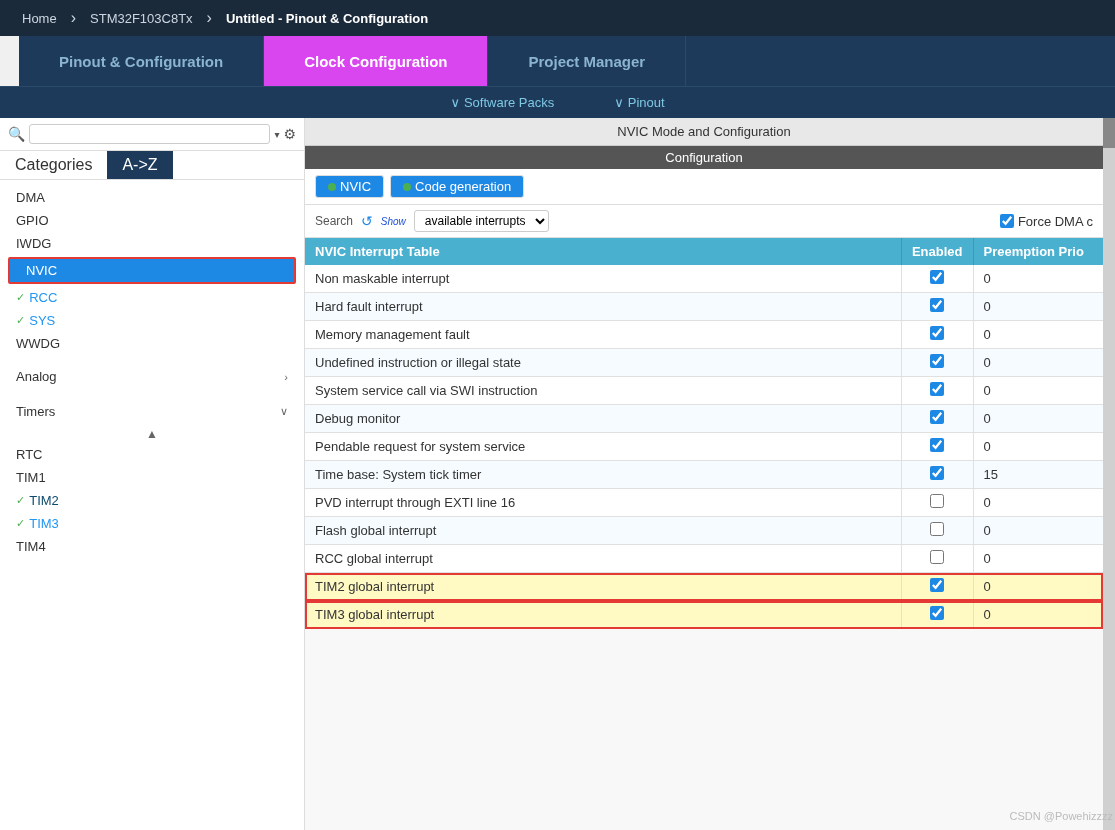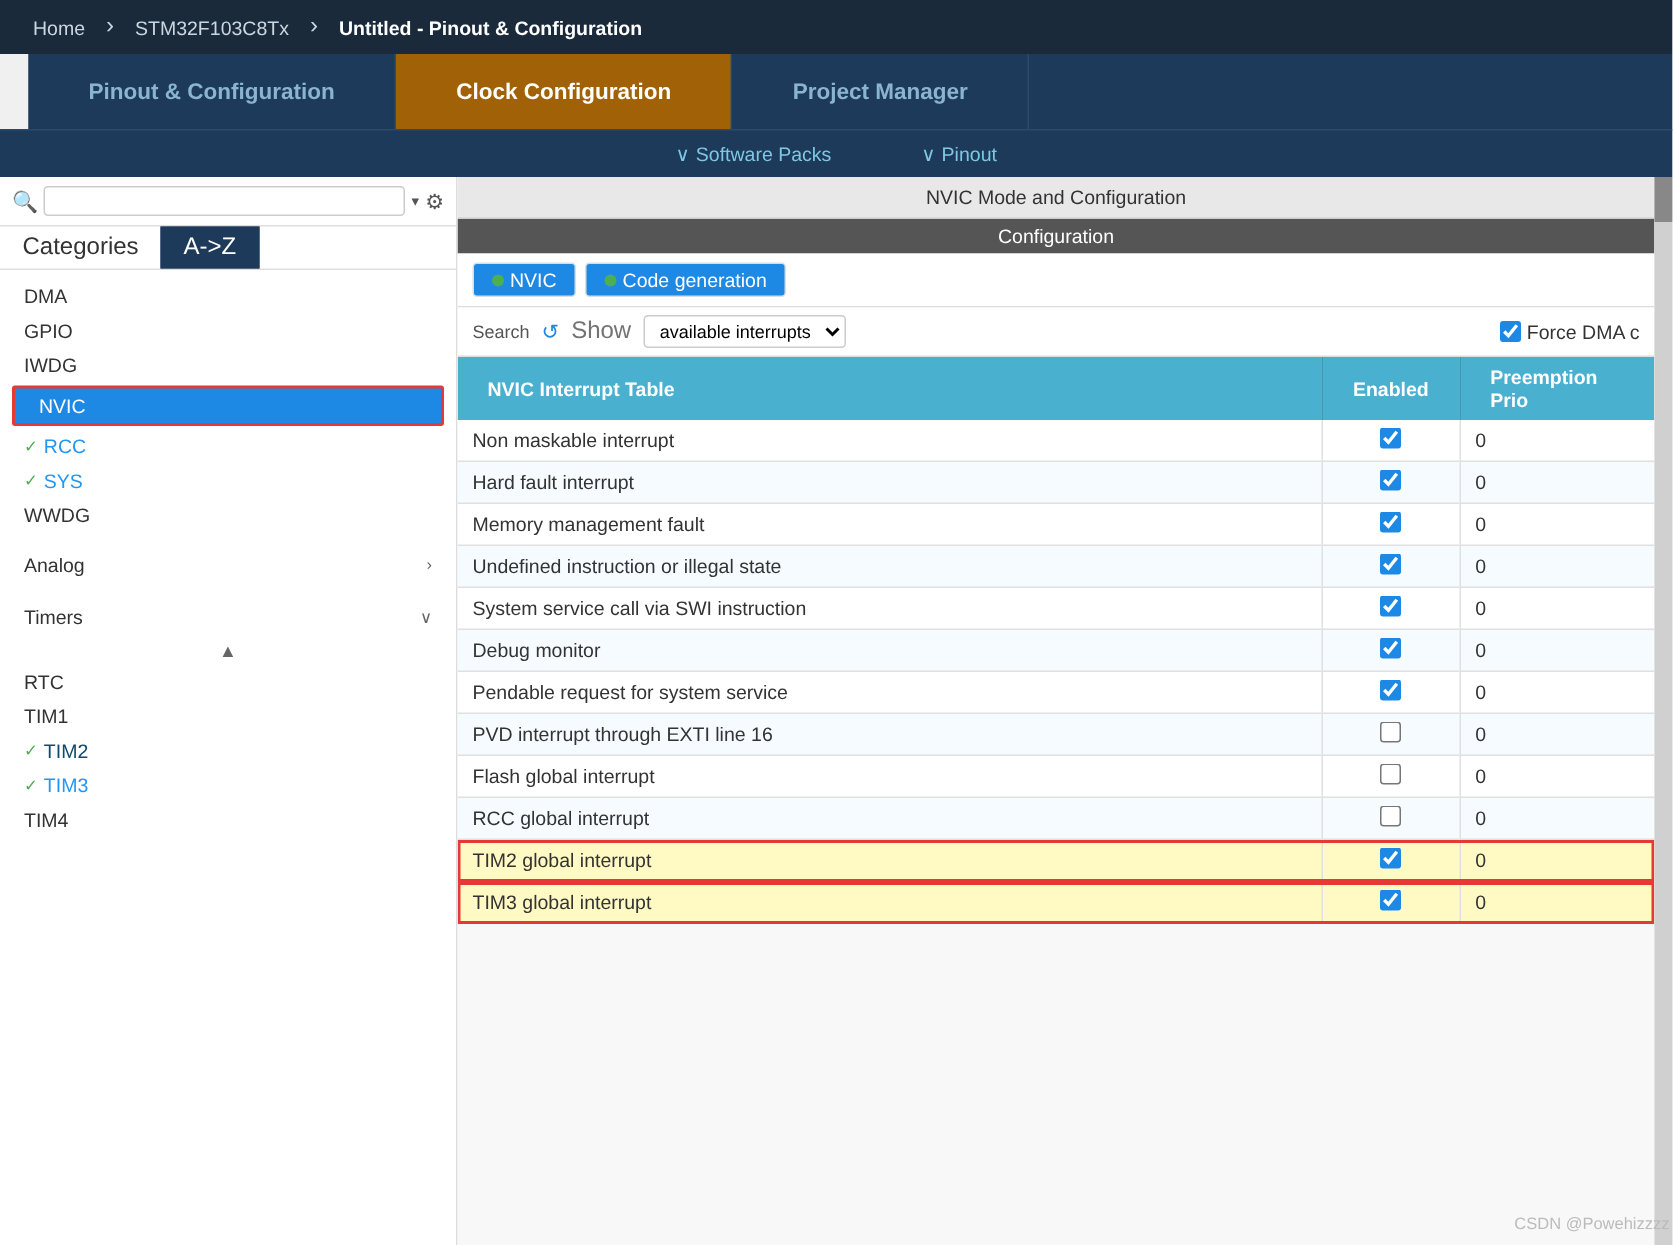--- a/index.html
+++ b/index.html
@@ -44,21 +44,21 @@
       align-items: center;
       justify-content: center;
       padding: 0 40px;
       color: #8ab4d0;
       font-size: 15px;
       font-weight: bold;
       cursor: pointer;
       border-right: 1px solid #2a4a6a;
     }
     .tab-item.active {
-      background: #a16207;
+      background: #d946ef;
       color: white;
     }
     .tab-item:first-child {
       background: #1e3a5a;
       color: #8ab4d0;
     }
 
     
     .sub-toolbar {
       background: #1e3a5a;
@@ -245,22 +245,23 @@
     .filter-label {
       color: #555;
       font-size: 12px;
     }
     .filter-refresh-icon {
       color: #1e88e5;
       font-size: 14px;
       cursor: pointer;
     }
     .filter-show-label {
-      color: #737373;
-      font-size: 16px;
+      color: #1d4ed8;
+      font-size: 10px;
+      font-style: italic;
     }
     .filter-select {
       border: 1px solid #ccc;
       border-radius: 3px;
       padding: 2px 6px;
       font-size: 12px;
       background: white;
     }
     .force-dma-label {
       margin-left: auto;
@@ -280,21 +281,21 @@
     .interrupt-table {
       width: 100%;
       border-collapse: collapse;
       font-size: 12px;
     }
     .interrupt-table thead tr {
       background: #4ab0d0;
       color: white;
     }
     .interrupt-table thead th {
-      padding: 6px 20px;
+      padding: 6px 10px;
       text-align: left;
       font-weight: bold;
       border-right: 1px solid #3a9ab8;
       margin-top: 16px;
     }
     .interrupt-table thead th:last-child {
       border-right: none;
     }
     .interrupt-table tbody tr {
       background: white;
@@ -526,20 +527,25 @@
               <td>Debug monitor</td>
               <td class="cb-cell"><input type="checkbox" class="cb-enabled" checked="" style=""></td>
               <td>0</td>
             </tr>
             <tr>
               <td>Pendable request for system service</td>
               <td class="cb-cell"><input type="checkbox" class="cb-enabled" checked="" style=""></td>
               <td>0</td>
             </tr>
             <tr>
+              <td>Time base: System tick timer</td>
+              <td class="cb-cell"><input type="checkbox" class="cb-enabled" checked="" style=""></td>
+              <td>15</td>
+            </tr>
+            <tr>
               <td>PVD interrupt through EXTI line 16</td>
               <td class="cb-cell"><input type="checkbox" class="cb-enabled" style=""></td>
               <td>0</td>
             </tr>
             <tr>
               <td>Flash global interrupt</td>
               <td class="cb-cell"><input type="checkbox" class="cb-enabled" style=""></td>
               <td>0</td>
             </tr>
             <tr>

